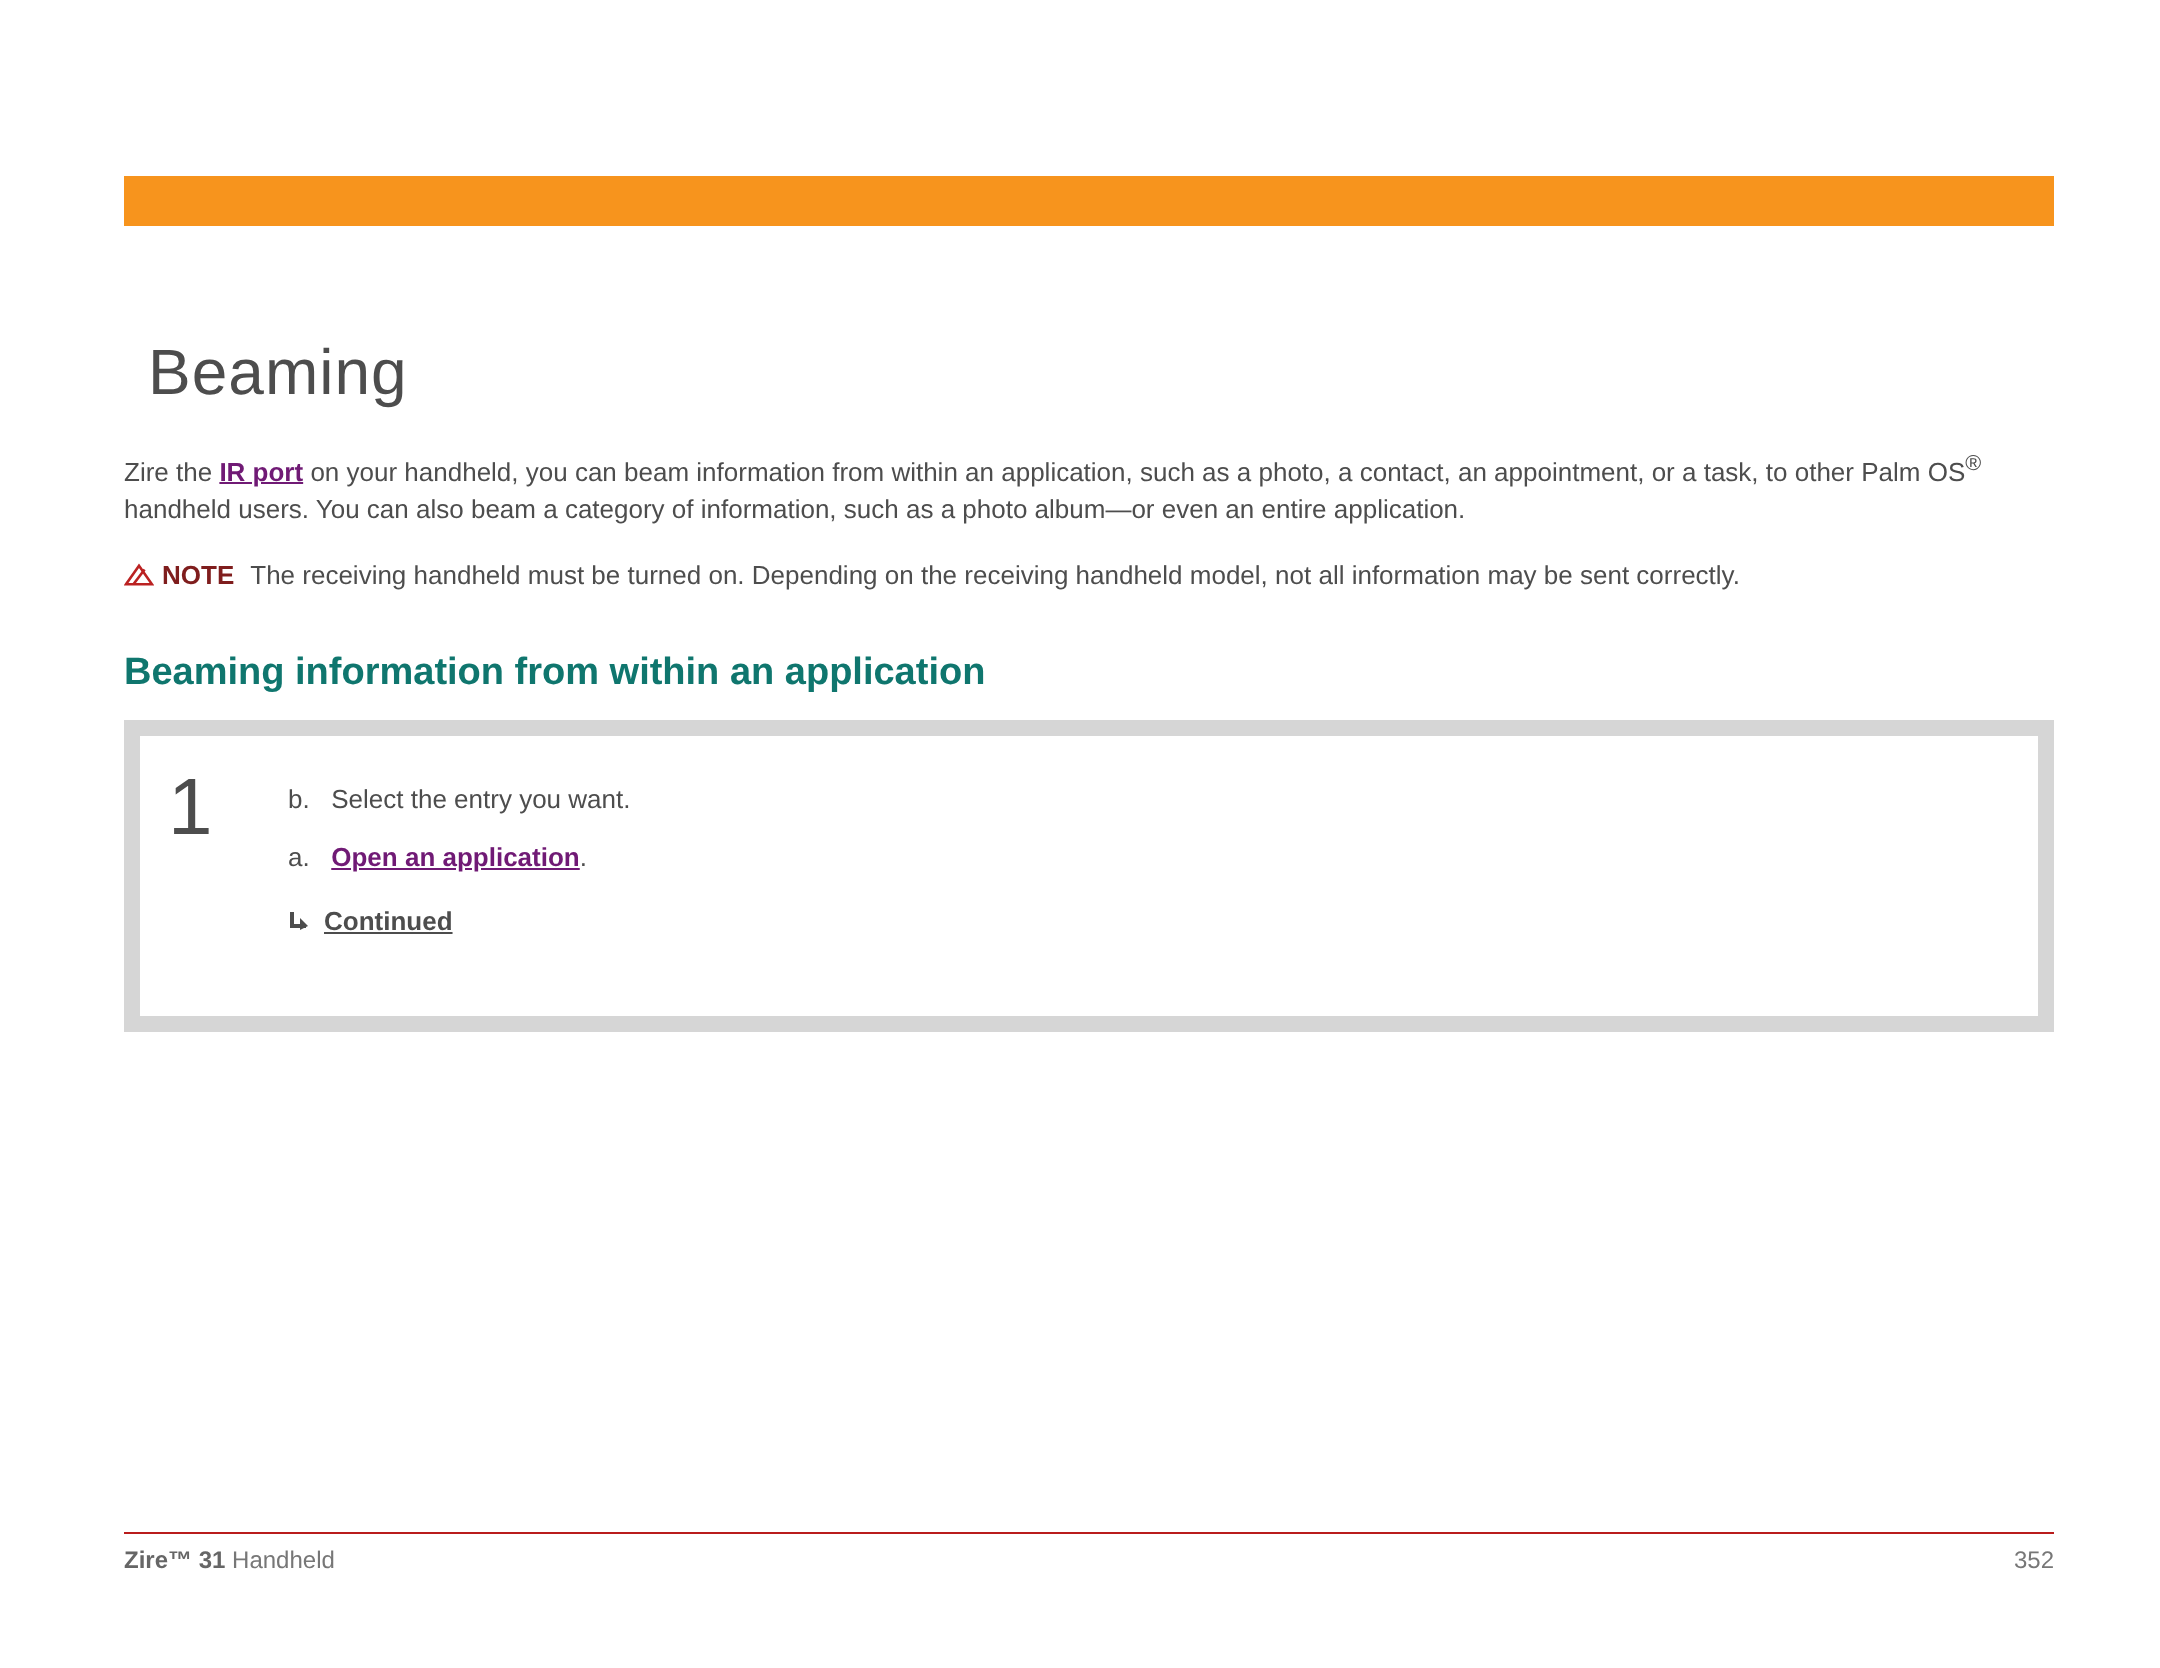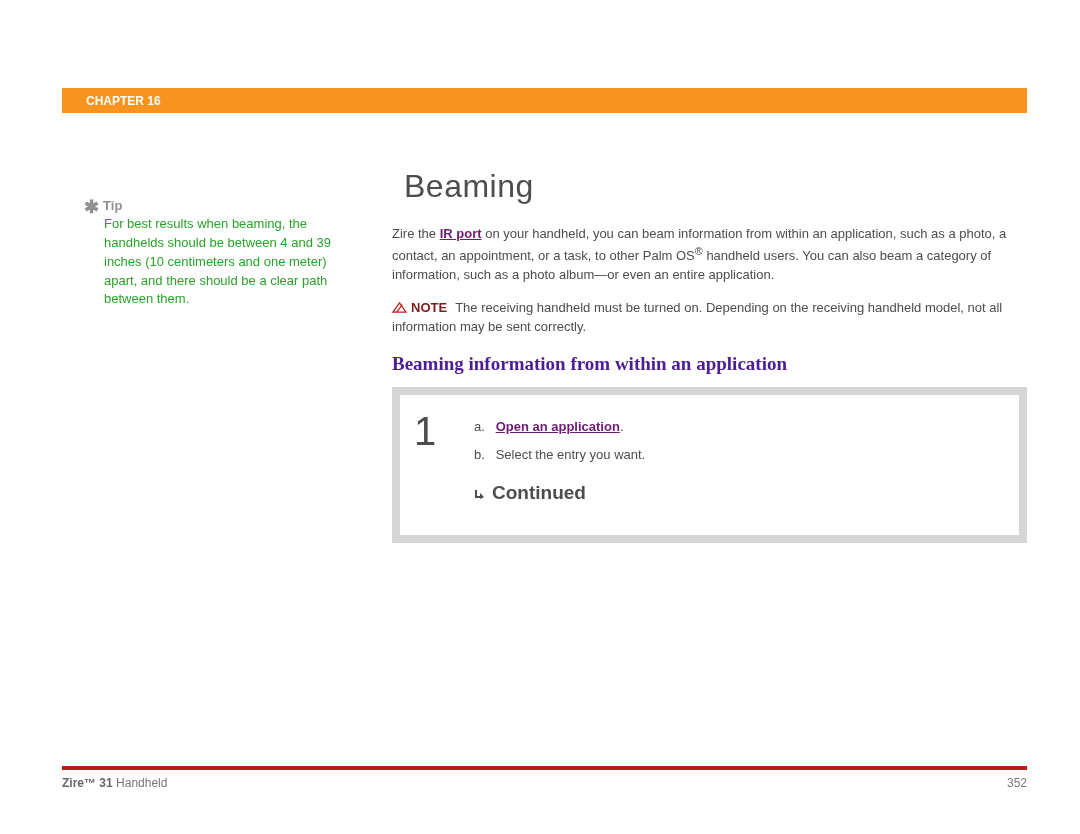--- a/index.html
+++ b/index.html
@@ -103,25 +103,25 @@
     position: relative;
     top: 2px;
     margin-right: 4px;
   }
   .note-label {
     font-weight: bold;
     color: #7f1d1d;
     margin-right: 8px;
   }
   h2.subhead {
-    font-family: Liberation Serif, serif;
+    font-family: Liberation Sans, sans-serif;
     font-size: 19px;
     font-weight: bold;
-    color: #4c1d95;
-    margin: 16px 0 12px 0;
+    color: #0f766e;
+    margin: 28px 0 12px 0;
   }
   .step-frame {
     background: #d6d6d6;
     padding: 8px;
   }
   .step-box {
     background: #fff;
     display: flex;
     padding: 0;
     min-height: 140px;
@@ -151,66 +151,58 @@
   .step-content .item {
     margin-bottom: 8px;
   }
   .step-content .item .lbl {
     display: inline-block;
     width: 18px;
   }
   .continued {
     margin-top: 12px;
     font-weight: bold;
-    font-size: 19px;
-    color: #4d4d4d;
+    font-size: 13px;
+    color: #4d4d4d;
+    text-decoration: underline;
   }
   .continued .arrow {
     display: inline-block;
     width: 14px;
     height: 12px;
     position: relative;
     top: 1px;
     margin-right: 4px;
   }
   .footer {
     position: absolute;
     left: 62px;
     width: 965px;
     top: 766px;
   }
   .footer-rule {
-    border-top: 4px solid #b91c1c;
+    border-top: 1px solid #b91c1c;
     padding-top: 6px;
     display: flex;
     justify-content: space-between;
     font-size: 12px;
     color: #777;
   }
   .footer-rule .product b { color: #666; }
 </style>
 </head>
 <body>
 
 <div class="page">
 
   <div class="orange-bar">
-    <div class="chapter">CHAPTER 16</div>
   </div>
 
   <div class="body-row">
 
-    <div class="sidebar">
-      <div class="tip-block">
-        <div class="tip-head">
-          <span class="ast">✱</span><span>Tip</span>
-        </div>
-        <div class="tip-body">For best results when beaming, the handhelds should be between 4 and 39 inches (10 centimeters and one meter) apart, and there should be a clear path between them.</div>
-      </div>
-    </div>
 
     <div class="main">
       <h1 class="title">Beaming</h1>
 
       <div class="para">
         <span>Zire the </span><span class="ulink">IR port</span><span> on your handheld, you can beam information from within an application, such as a photo, a contact, an appointment, or a task, to other Palm OS</span><sup>®</sup><span> handheld users. You can also beam a category of information, such as a photo album—or even an entire application.</span>
       </div>
 
       <div class="note-row">
         <span class="note-icon">
@@ -223,26 +215,26 @@
 
       <h2 class="subhead">Beaming information from within an application</h2>
 
       <div class="step-frame">
         <div class="step-box">
           <div class="step-num-cell">
             <div class="step-num">1</div>
           </div>
           <div class="step-content">
             <div class="item">
+              <span class="lbl">b.</span>
+              <span>Select the entry you want.</span>
+            </div>
+            <div class="item">
               <span class="lbl">a.</span>
               <span class="ulink">Open an application</span><span>.</span>
-            </div>
-            <div class="item">
-              <span class="lbl">b.</span>
-              <span>Select the entry you want.</span>
             </div>
             <div class="continued">
               <span class="arrow">
                 <svg viewBox="0 0 14 12" width="14" height="12">
                   <path d="M2 2 L2 9 L9 9" fill="none" stroke="#4d4d4d" stroke-width="2"></path>
                   <path d="M6 6 L10 10 L6 12 Z" fill="#4d4d4d" transform="translate(0 -1)"></path>
                 </svg>
               </span><span>Continued</span>
             </div>
           </div>

